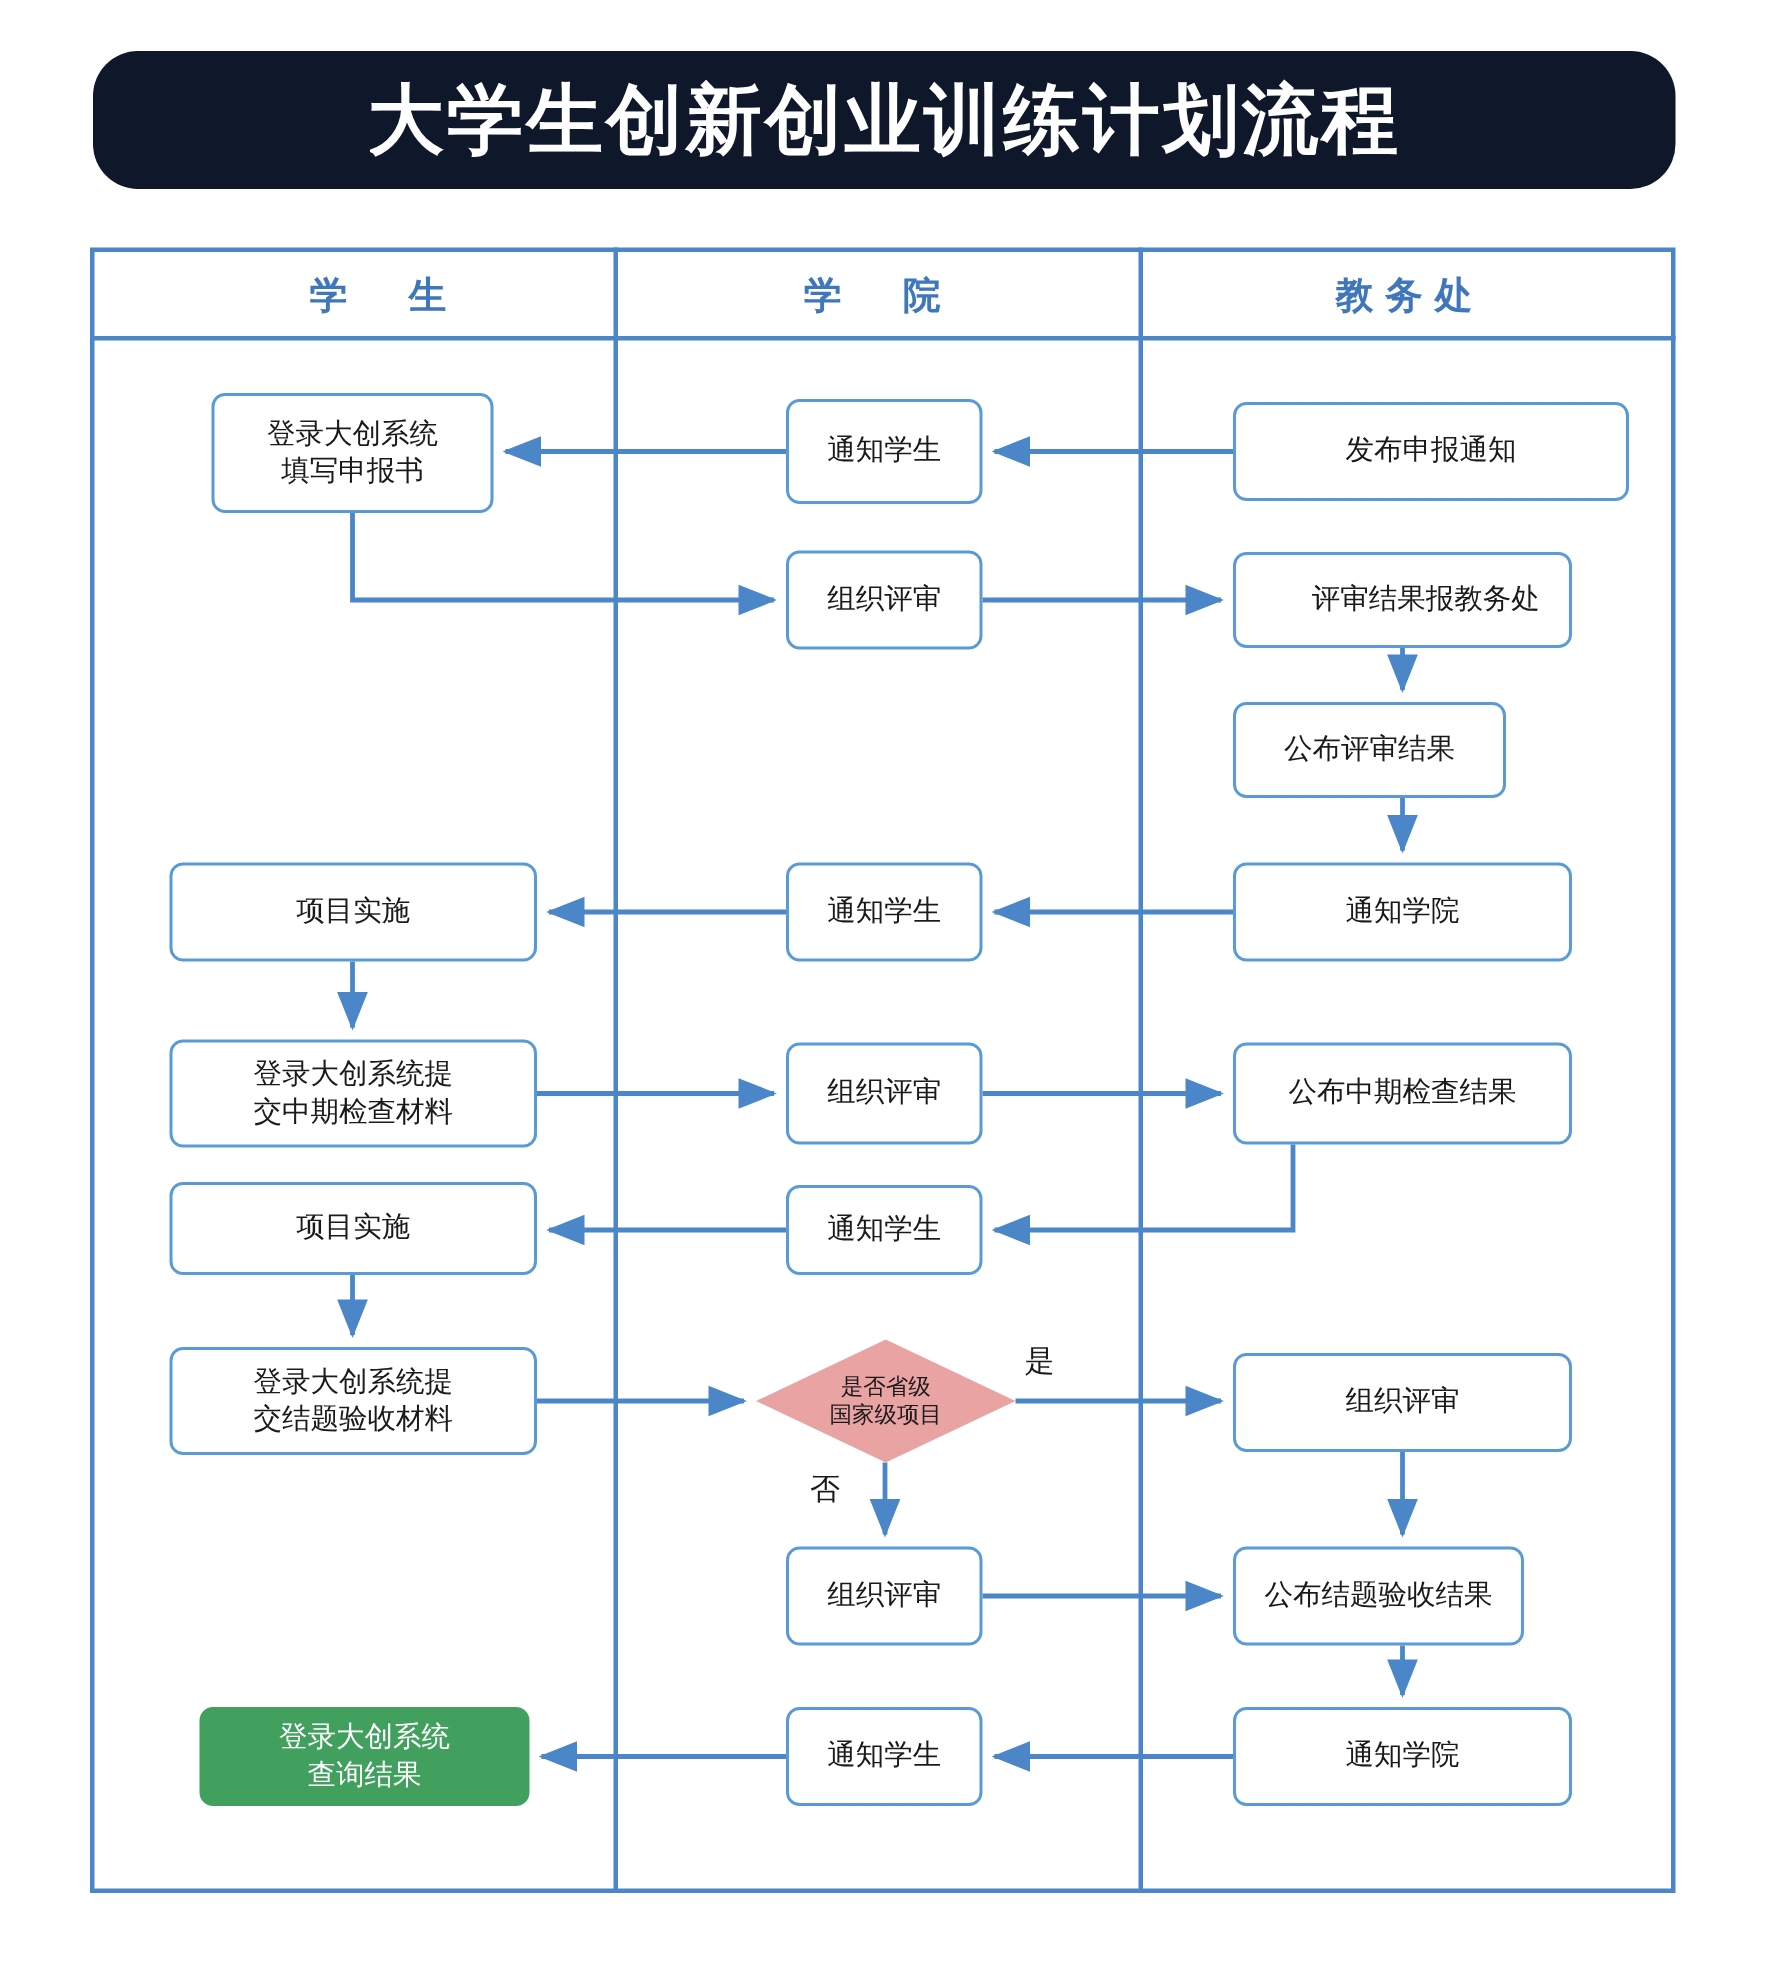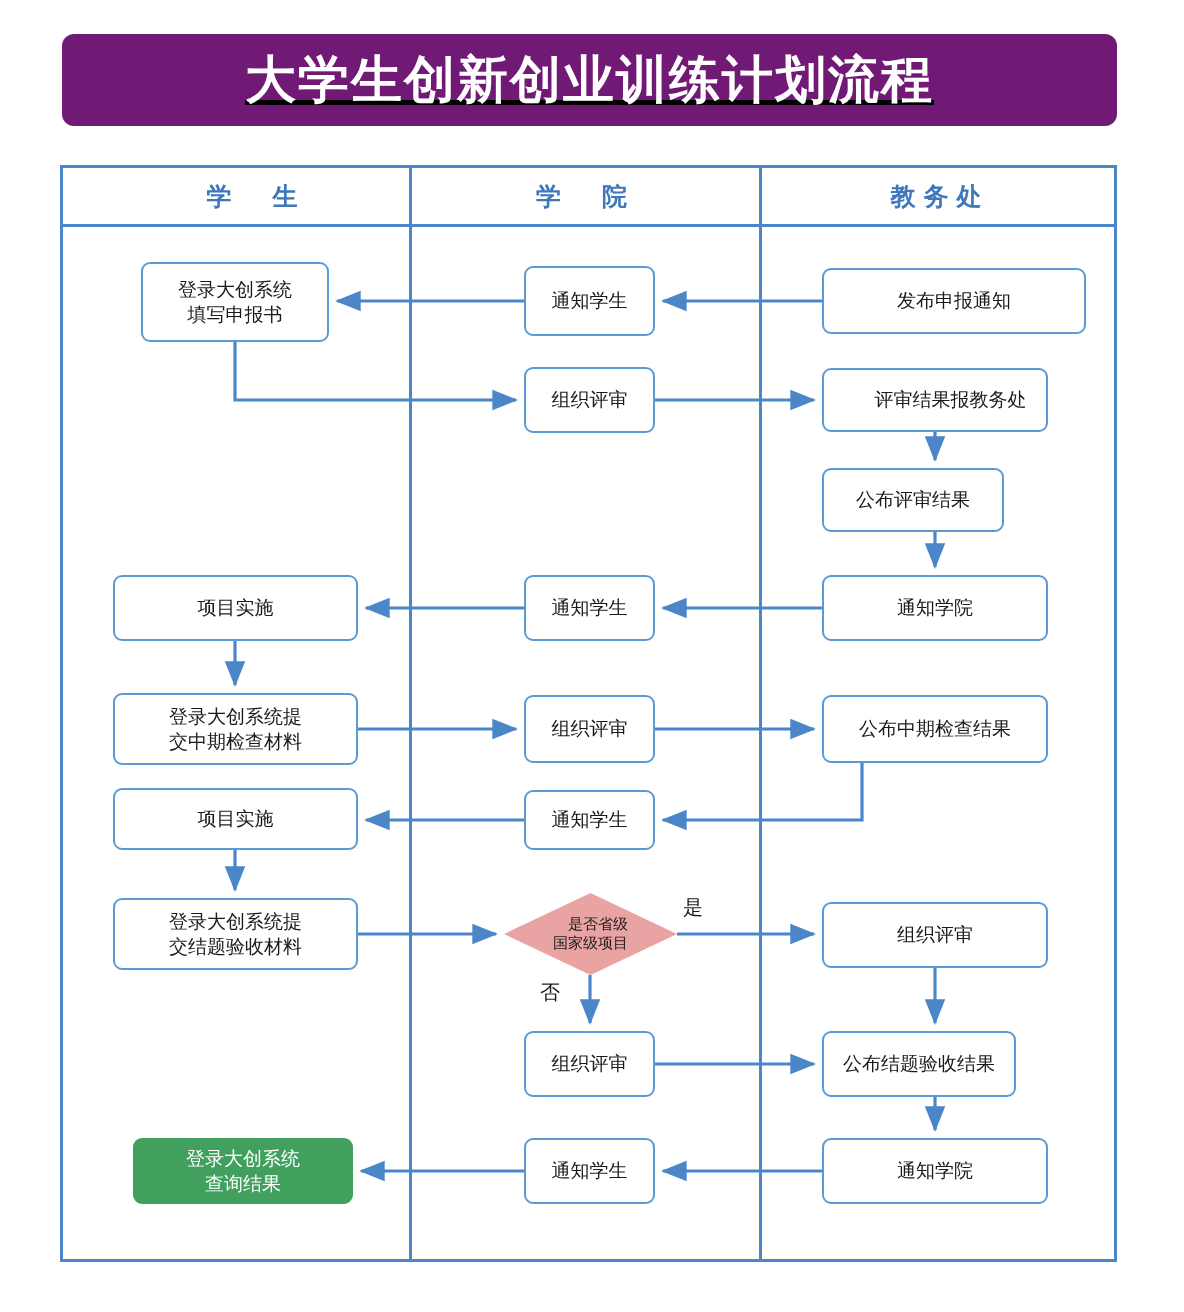--- a/index.html
+++ b/index.html
@@ -20,27 +20,26 @@
     width: 1184px;
     height: 1312px;
   }
   
   #title-banner {
     position: absolute;
     left: 62px;
     top: 34px;
     width: 1055px;
     height: 92px;
-    background: #701a75;
-    border-radius: 12px;
+    background: #0f172a;
+    border-radius: 30px;
     display: flex;
     align-items: center;
     justify-content: center;
     box-sizing: border-box;
-    text-decoration: underline;
   }
   #title-text {
     color: #ffffff;
     font-size: 51px;
     font-weight: bold;
     letter-spacing: 2px;
     font-family: "DejaVu Serif", "Liberation Serif", serif;
     white-space: nowrap;
   }
   
@@ -123,21 +122,21 @@
     position: absolute;
     left: 0; top: 0;
     width: 100%;
     height: 100%;
     background: #e9a3a3;
     clip-path: polygon(50% 0%, 100% 50%, 50% 100%, 0% 50%);
   }
   #decision-diamond .diamond-label {
     position: relative;
     z-index: 2;
-    text-align: right;
+    text-align: center;
     font-size: 15px;
     line-height: 1.3;
     color: #1a1a1a;
     white-space: pre-line;
     font-family: "DejaVu Sans", "Liberation Sans", sans-serif;
   }
   
   .edge-label {
     position: absolute;
     font-size: 20px;

